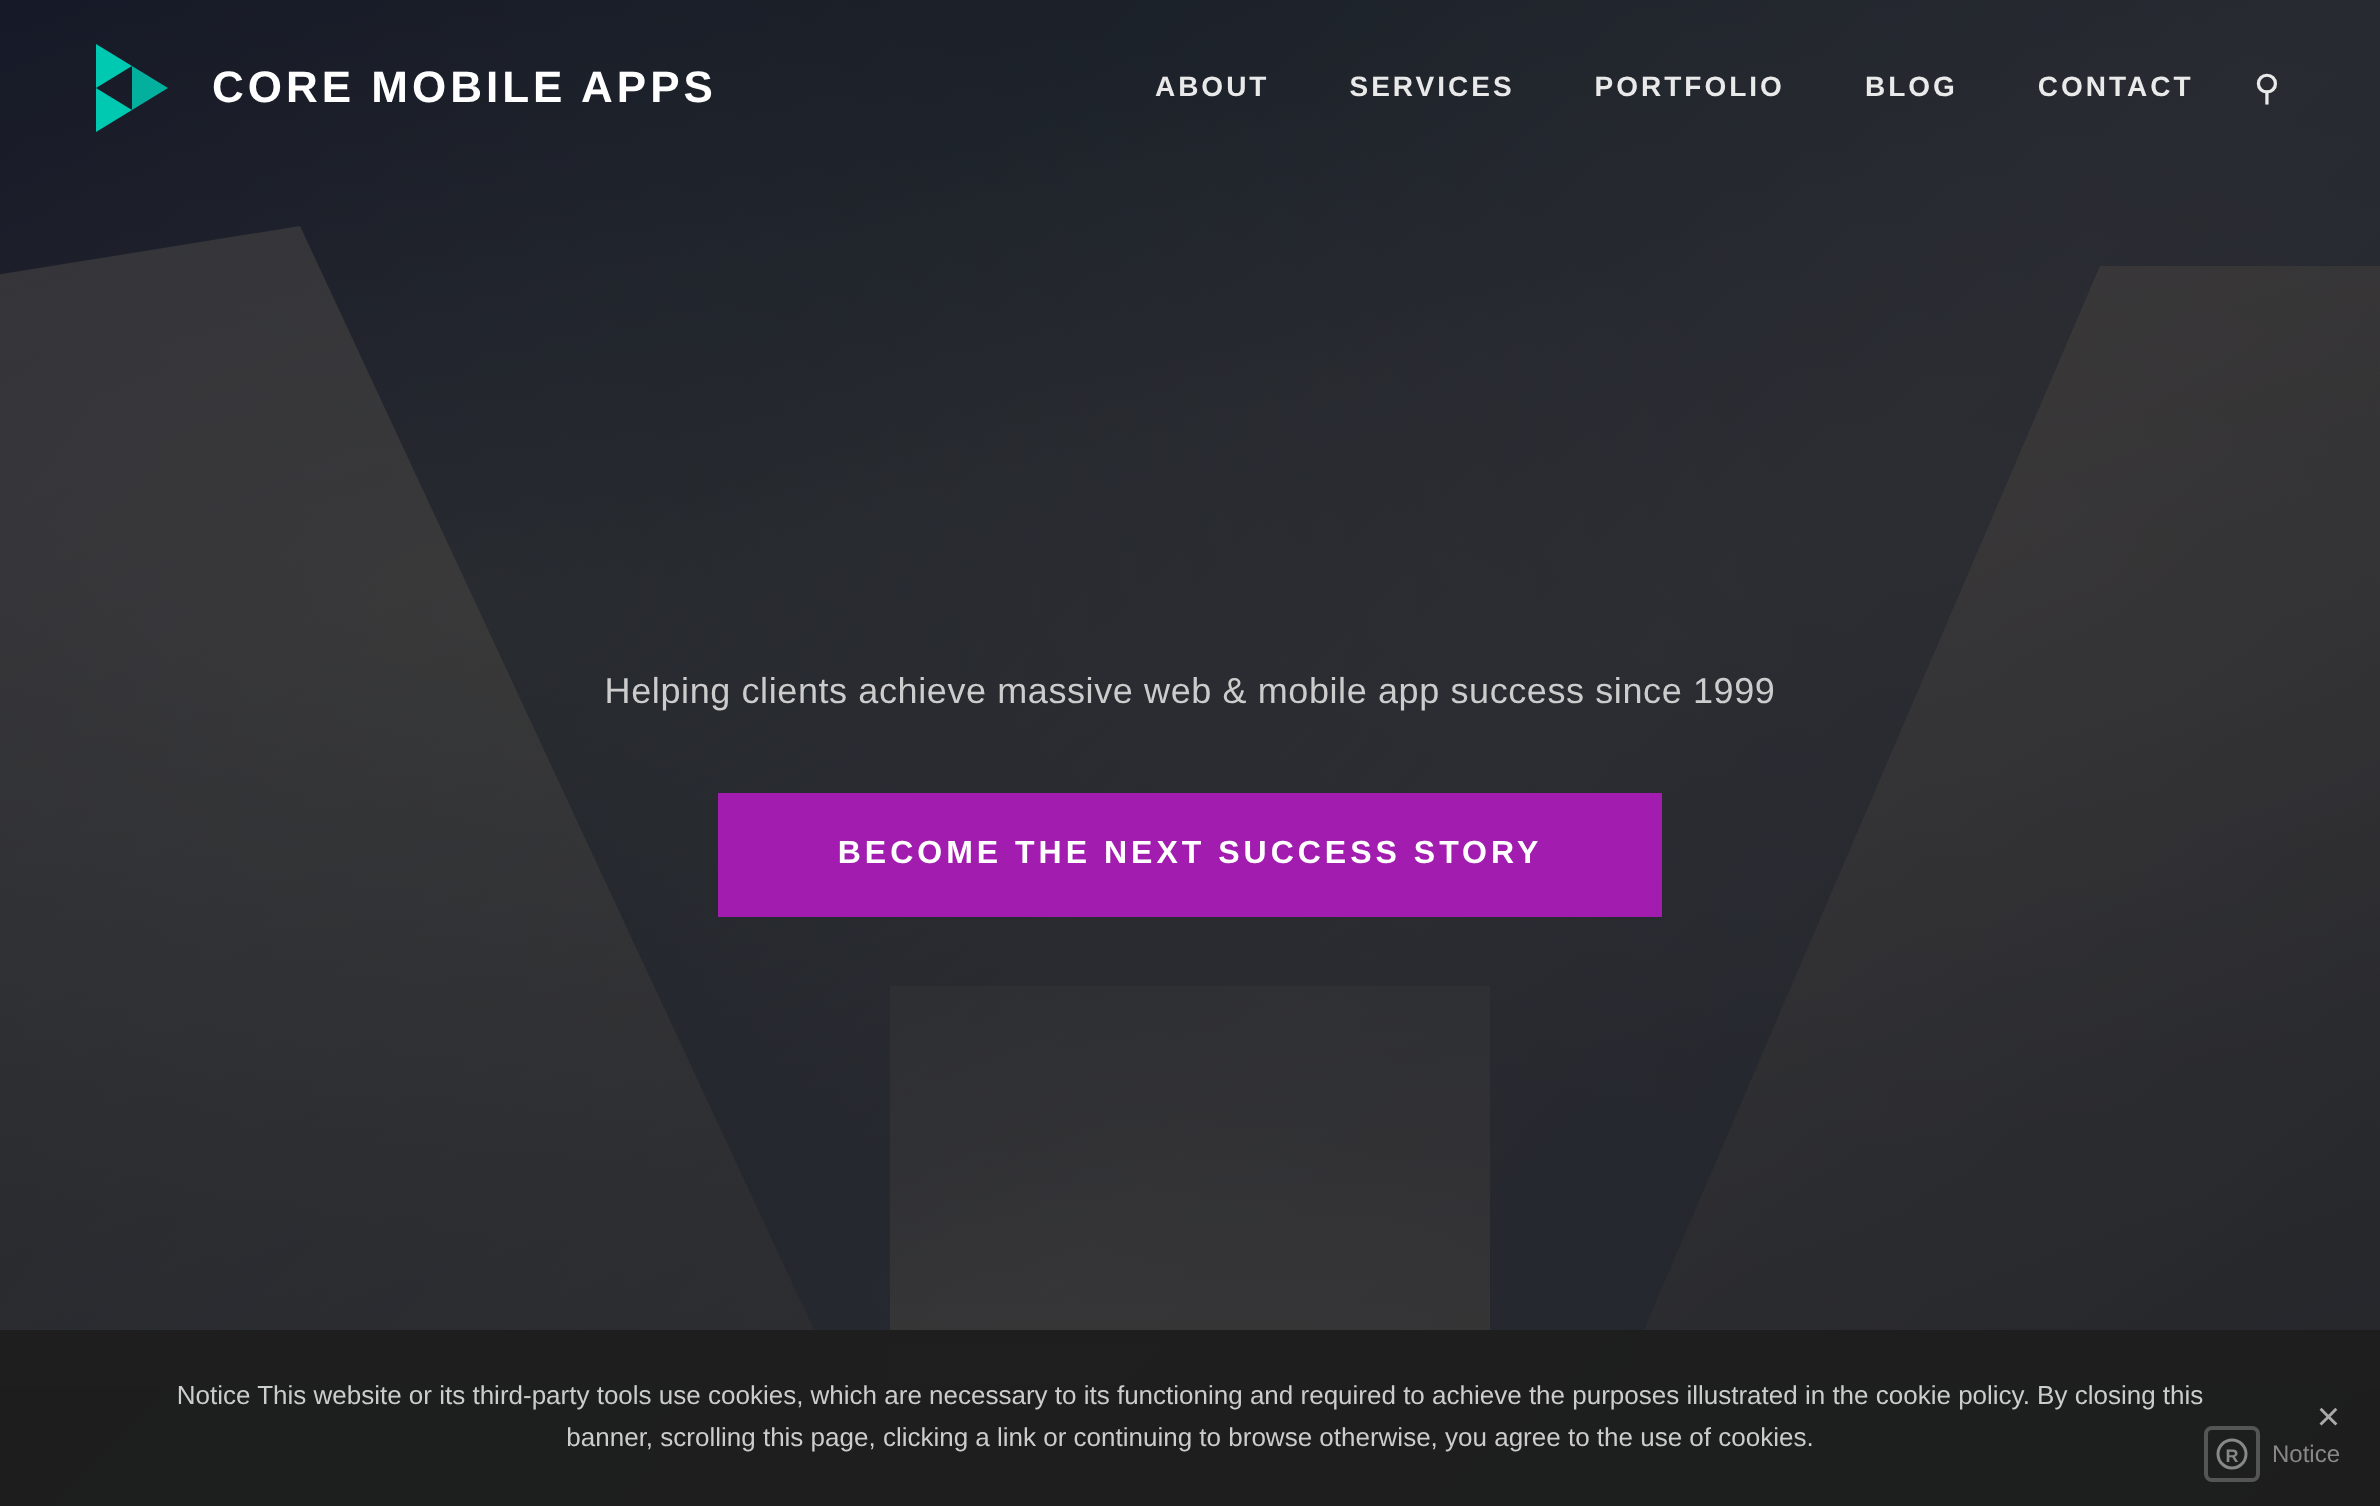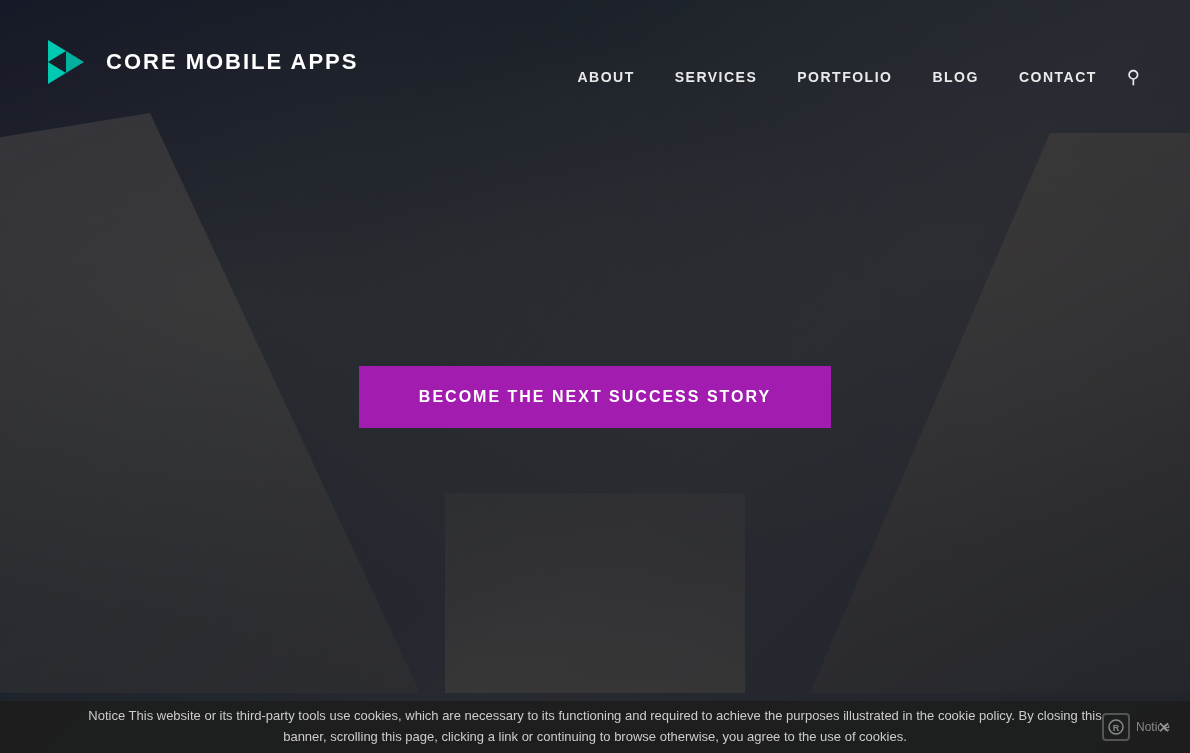--- a/index.html
+++ b/index.html
@@ -47,21 +47,21 @@
       background: rgba(20, 25, 35, 0.65);
       z-index: 2;
     }
 
     
     .navbar {
       position: absolute;
       top: 0; left: 0; right: 0;
       height: 88px;
       display: flex;
-      align-items: flex-end;
+      align-items: center;
       justify-content: space-between;
       padding: 0 40px;
       z-index: 10;
     }
 
     .navbar-brand {
       display: flex;
       align-items: center;
       gap: 14px;
       text-decoration: none;
@@ -154,21 +154,21 @@
 
     
     .cookie-notice {
       position: absolute;
       bottom: 0;
       left: 0;
       right: 0;
       background: rgba(30, 30, 30, 0.95);
       color: #cccccc;
       text-align: center;
-      padding: 5px 80px;
+      padding: 23px 80px;
       font-size: 13px;
       line-height: 1.6;
       z-index: 20;
     }
 
     .cookie-close {
       position: absolute;
       right: 20px;
       top: 50%;
       transform: translateY(-50%);
@@ -282,20 +282,21 @@
       <li>
         <a href="#">CONTACT</a>
       </li>
       <li>
         <span class="nav-search">⚲</span>
       </li>
     </ul>
   </nav>
 
   <div class="hero-content">
+    <p class="hero-subtitle">Helping clients achieve massive web &amp; mobile app success since 1999</p>
     <button class="hero-cta">BECOME THE NEXT SUCCESS STORY</button>
   </div>
 
   <div class="cookie-notice">
     <span>Notice This website or its third-party tools use cookies, which are necessary to its functioning and required to achieve the purposes illustrated in the cookie policy. By closing this banner, scrolling this page, clicking a link or continuing to browse otherwise, you agree to the use of cookies.</span>
     <button class="cookie-close">×</button>
   </div>
 
   <div class="revain-badge">
     <div class="revain-icon">

